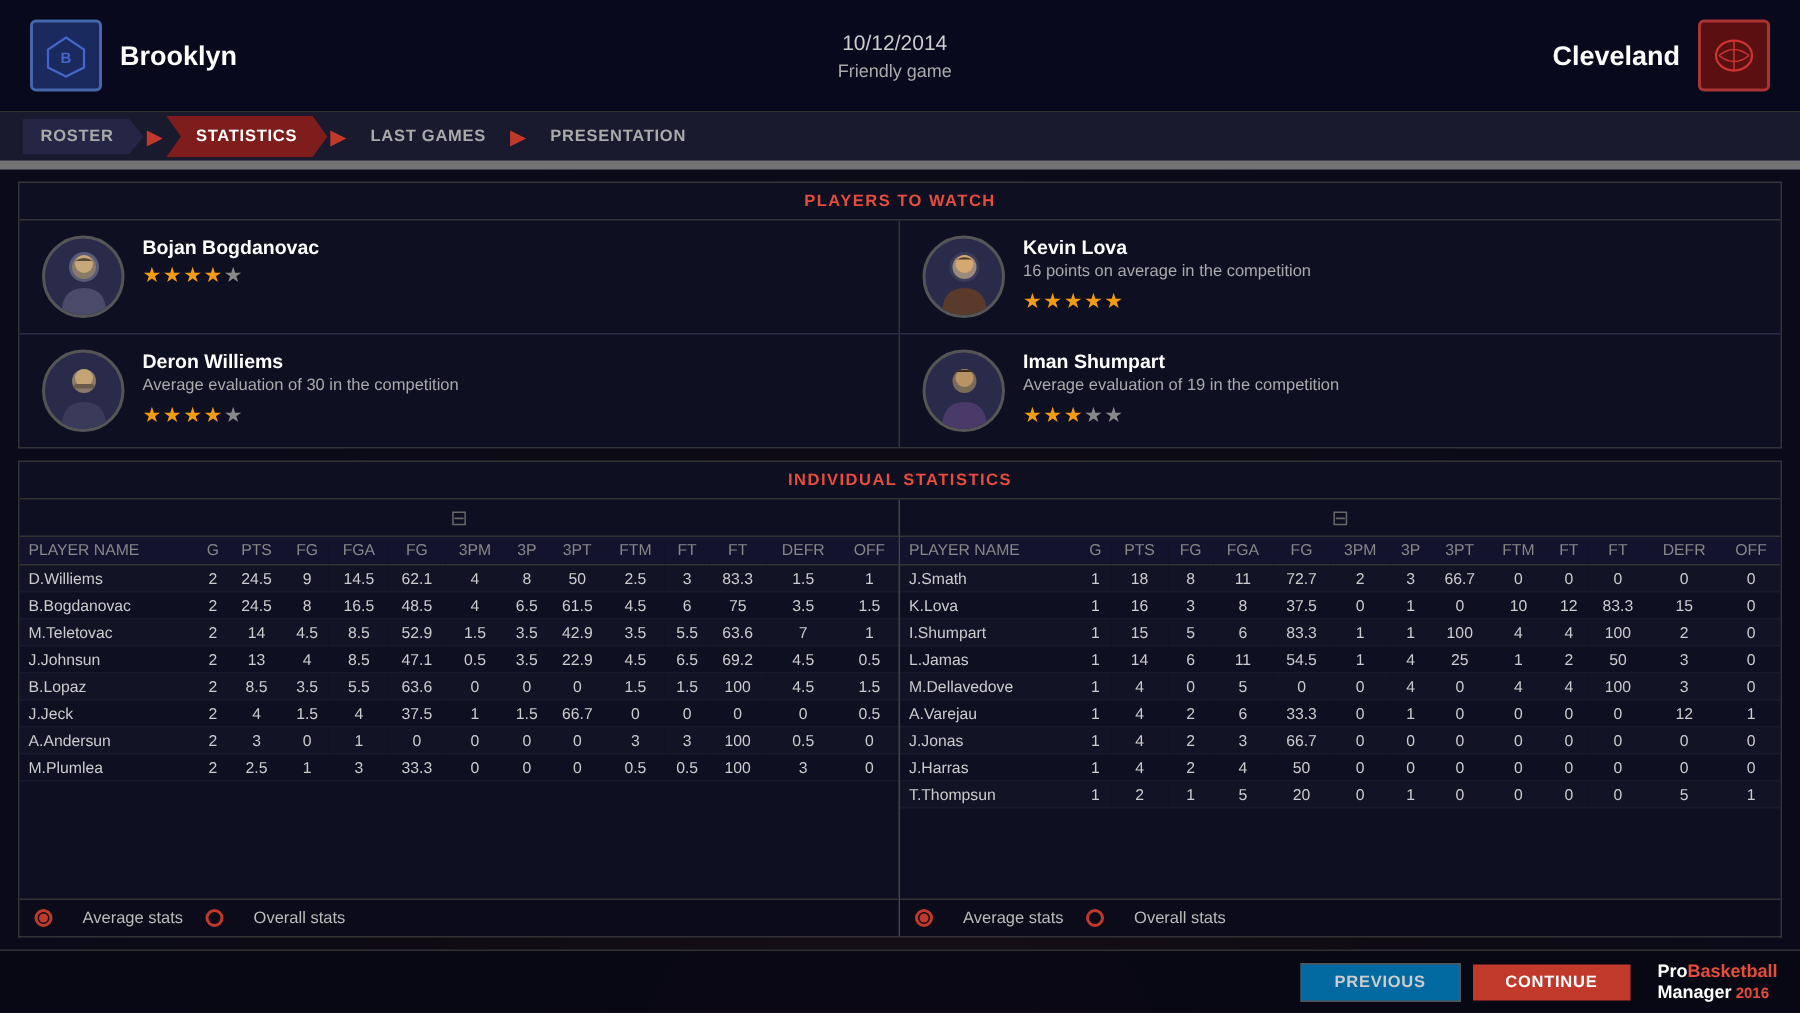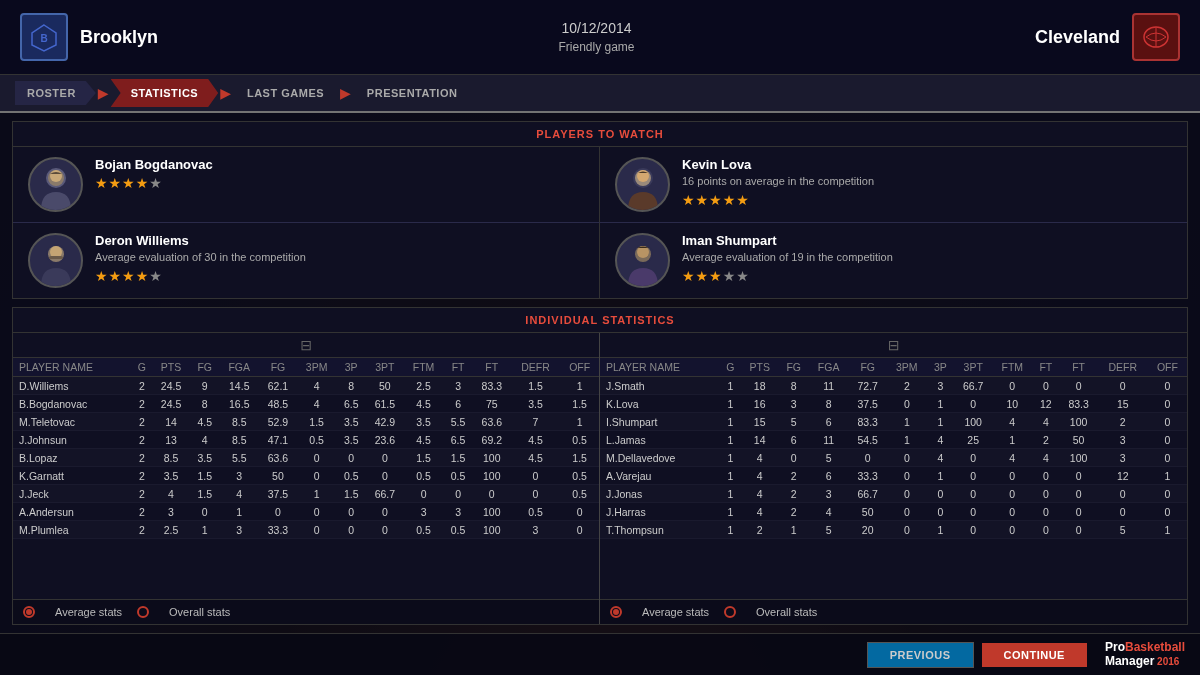--- a/index.html
+++ b/index.html
@@ -95,21 +95,21 @@
       justify-content: center;
     }
 
     
     .nav-tabs {
       background: #1a1a2e;
       display: flex;
       align-items: center;
       padding: 0 15px;
       height: 38px;
-      border-bottom: 2px solid #737373;
+      border-bottom: 6px solid #737373;
     }
     .nav-tab {
       display: flex;
       align-items: center;
       padding: 8px 14px;
       font-size: 11px;
       font-weight: bold;
       letter-spacing: 0.5px;
       color: #888;
       cursor: pointer;
@@ -529,21 +529,21 @@
                   </tr>
                   <tr>
                     <td>J.Johnsun</td>
                     <td>2</td>
                     <td>13</td>
                     <td>4</td>
                     <td>8.5</td>
                     <td>47.1</td>
                     <td>0.5</td>
                     <td>3.5</td>
-                    <td>23.6</td>
+                    <td>22.9</td>
                     <td>4.5</td>
                     <td>6.5</td>
                     <td>69.2</td>
                     <td>4.5</td>
                     <td>0.5</td>
                   </tr>
                   <tr>
                     <td>B.Lopaz</td>
                     <td>2</td>
                     <td>8.5</td>
@@ -551,36 +551,20 @@
                     <td>5.5</td>
                     <td>63.6</td>
                     <td>0</td>
                     <td>0</td>
                     <td>0</td>
                     <td>1.5</td>
                     <td>1.5</td>
                     <td>100</td>
                     <td>4.5</td>
                     <td>1.5</td>
-                  </tr>
-                  <tr>
-                    <td>K.Garnatt</td>
-                    <td>2</td>
-                    <td>3.5</td>
-                    <td>1.5</td>
-                    <td>3</td>
-                    <td>50</td>
-                    <td>0</td>
-                    <td>0.5</td>
-                    <td>0</td>
-                    <td>0.5</td>
-                    <td>0.5</td>
-                    <td>100</td>
-                    <td>0</td>
-                    <td>0.5</td>
                   </tr>
                   <tr>
                     <td>J.Jeck</td>
                     <td>2</td>
                     <td>4</td>
                     <td>1.5</td>
                     <td>4</td>
                     <td>37.5</td>
                     <td>1</td>
                     <td>1.5</td>

